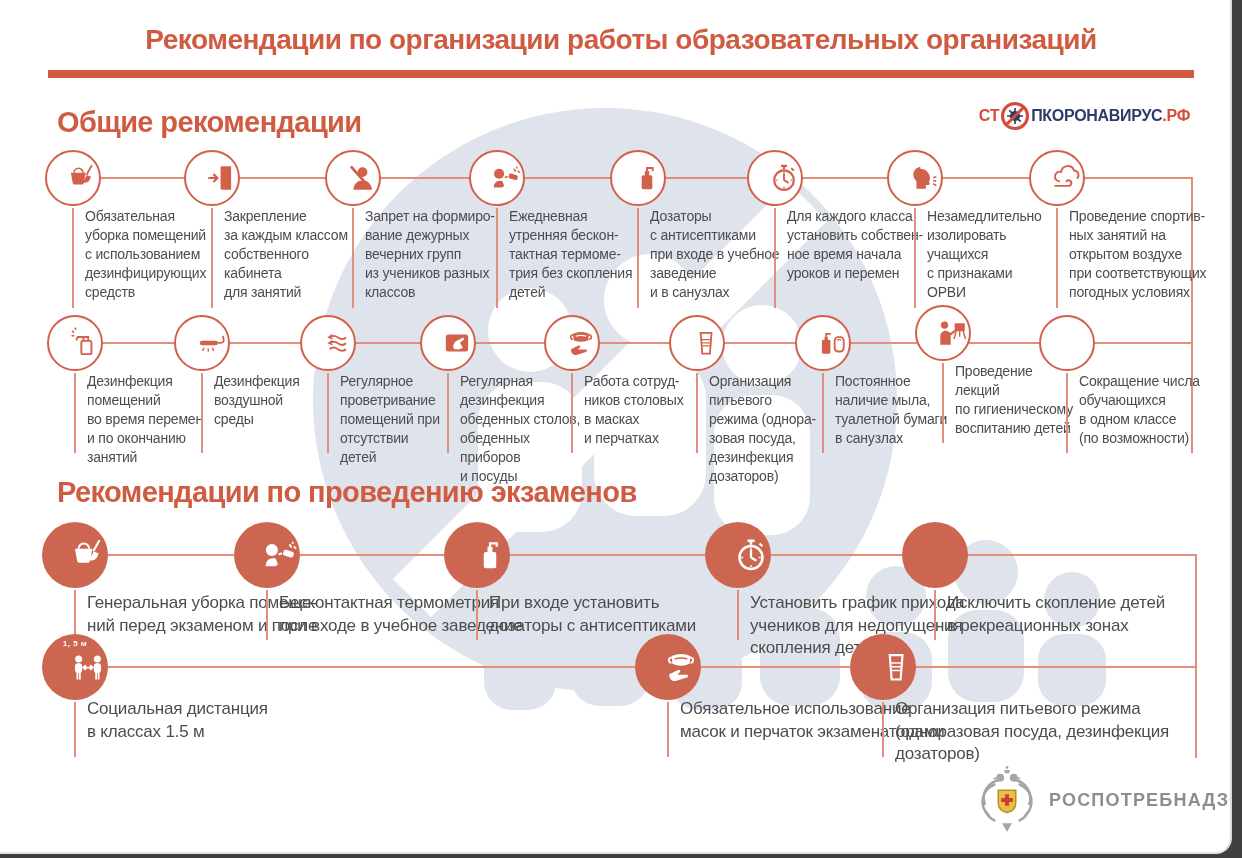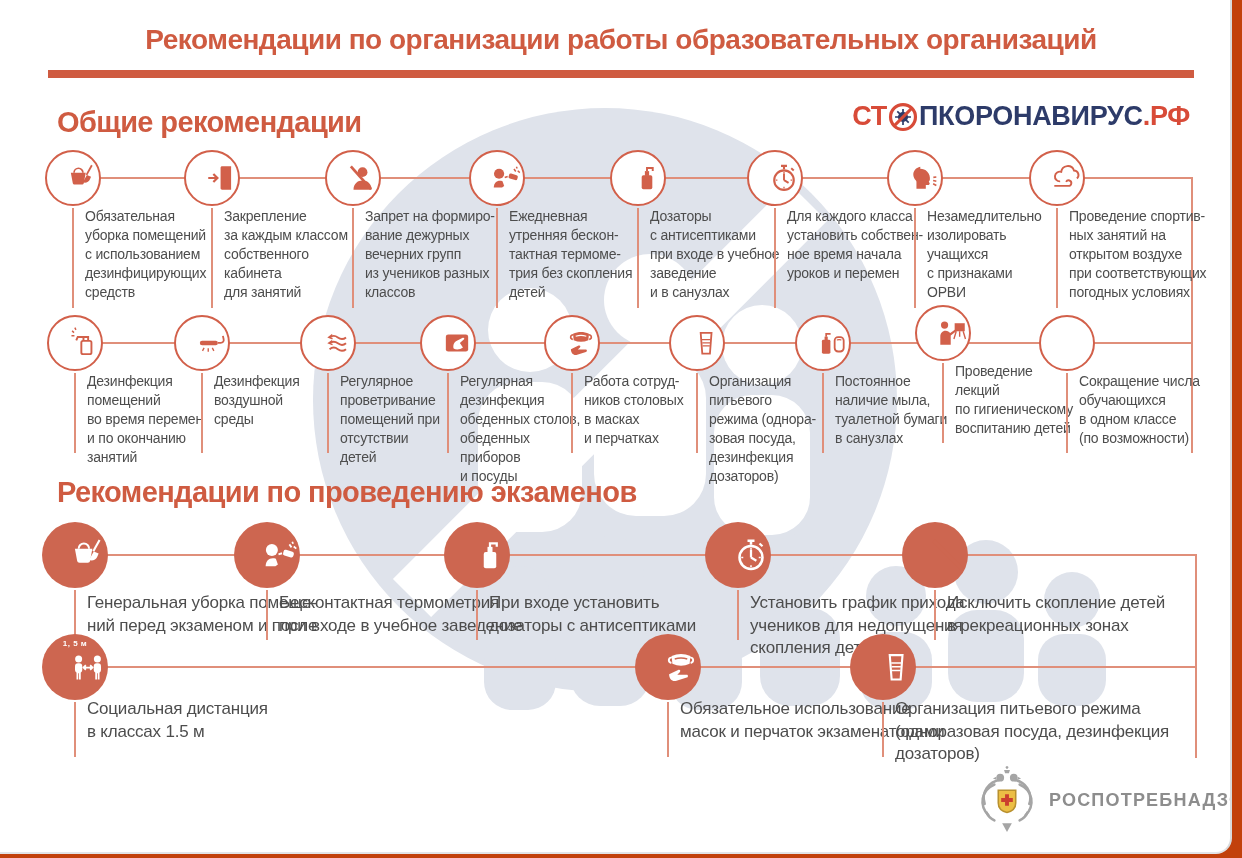--- a/index.html
+++ b/index.html
@@ -1,16 +1,16 @@
 <!DOCTYPE html>
 <html lang="ru"><head>
 <meta charset="utf-8">
 <style>
   html,body{margin:0;padding:0;background:#e9ebee;font-family:"Liberation Sans","DejaVu Sans",sans-serif;}
-  .page{position:relative;width:1242px;height:858px;background:#c2410c;overflow:hidden;}
+  .page{position:relative;width:1242px;height:858px;background:#404040;overflow:hidden;}
   .sheet{position:absolute;left:0;top:0;width:1230px;height:852px;background:#fff;
          border-right:2px solid #d9dbde;border-bottom:2px solid #e2e4e7;border-radius:0 0 16px 0;overflow:hidden;}
   .wm{position:absolute;left:0;top:0;z-index:0;}
   .layer{position:absolute;left:0;top:0;width:100%;height:100%;z-index:1;}
 
   .title{position:absolute;left:48px;top:24px;width:1146px;margin:0;text-align:center;
          font-size:28px;font-weight:bold;letter-spacing:-0.5px;color:#cf5b41;}
   .rule{position:absolute;left:48px;top:70px;width:1146px;height:8px;background:#cf5b41;}
   .h2{position:absolute;margin:0;font-size:29px;font-weight:bold;letter-spacing:-0.6px;color:#cf5b41;}
   .h2.gen{left:57px;top:106px;}
@@ -36,21 +36,21 @@
   .r4 .vl{height:55px;}
   .it .txt{position:absolute;margin:0;white-space:pre;color:#4d4d4d;letter-spacing:-0.2px;}
   .g .txt{left:40px;top:57px;font-size:14px;line-height:19px;}
   .ex .txt{left:45px;font-size:17px;line-height:22.5px;}
   .r3 .txt{top:70px;}
   .r4 .txt{top:64px;}
   .ilabel{position:absolute;left:0;top:5px;width:66px;text-align:center;color:#fff;
           font-size:8px;font-weight:bold;letter-spacing:0.5px;}
 
   .stoplogo{position:absolute;right:40px;top:101px;display:flex;align-items:center;
-            font-weight:bold;font-size:27px;letter-spacing:-0.3px;}
+            font-weight:bold;font-size:16px;letter-spacing:-0.3px;}
   .stoplogo .red{color:#d84b38;}
   .stoplogo .navy{color:#2d3b69;}
   .stoplogo .badge{width:30px;height:30px;margin:0 1px;display:inline-flex;}
 
   .rpn{position:absolute;left:975px;top:762px;display:flex;align-items:center;gap:10px;height:76px;}
   .rpn .label{color:#8d8d8d;font-weight:bold;font-size:18px;letter-spacing:1.2px;}
 </style>
 </head>
 <body>
 

